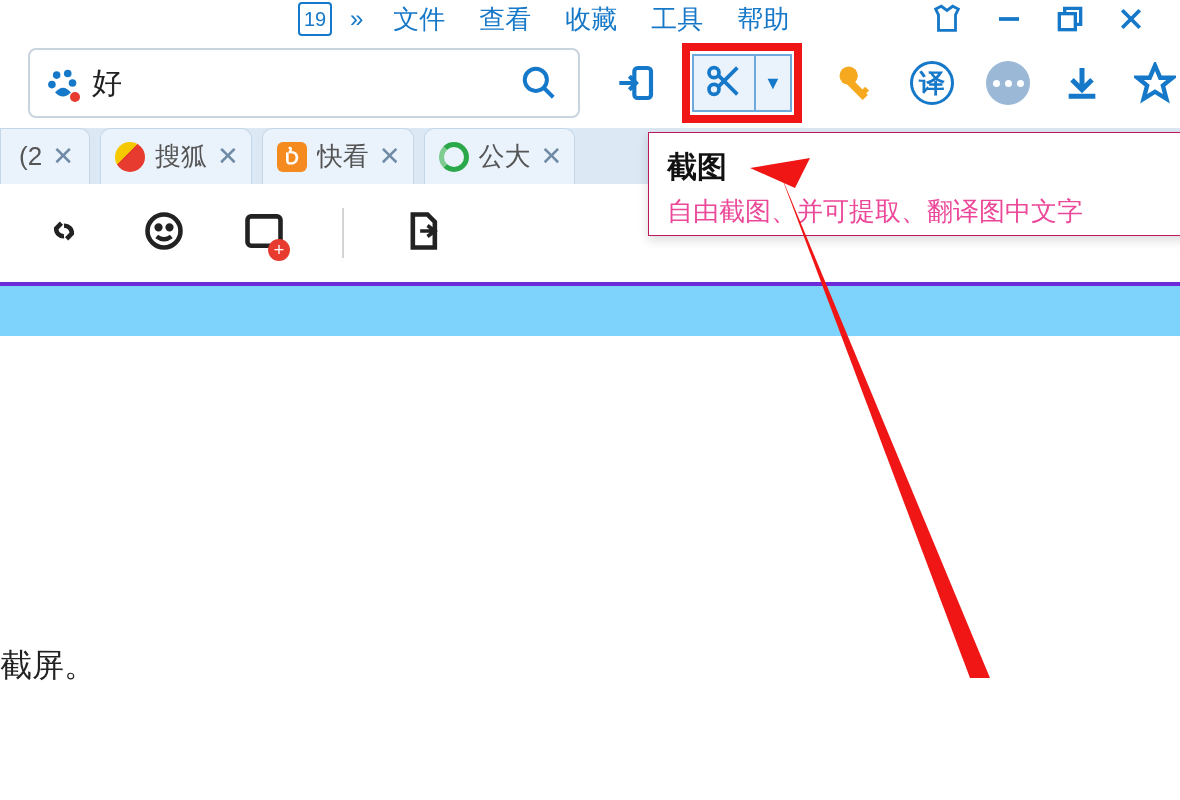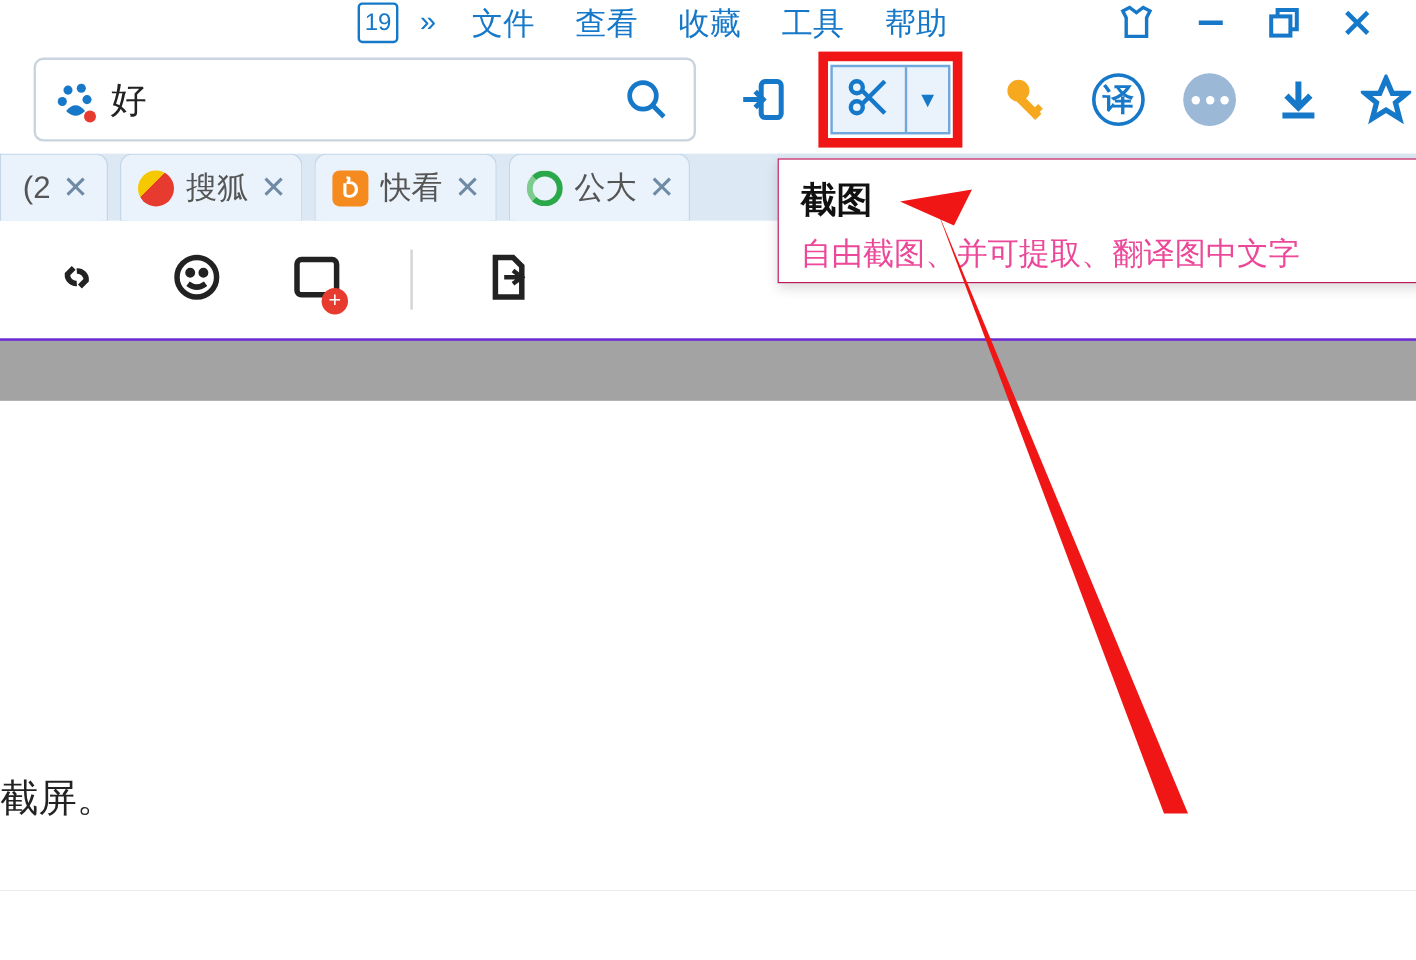--- a/index.html
+++ b/index.html
@@ -231,22 +231,22 @@
     background: #e63b2e;
     border-radius: 50%;
     color: #fff;
     font-size: 18px;
     display: flex; align-items: center; justify-content: center;
   }
 
   
   .content {
     height: 460px;
-    background: #a3a3a3;
-    border-top: 2px solid #6d28d9;
+    background: #7dd3fc;
+    border-top: 4px solid #6d28d9;
     position: relative;
   }
   .content::before {
     content: "";
     position: absolute;
     inset: 0;
     top: 50px;
     background: #fff;
   }
   .bottom-text {

